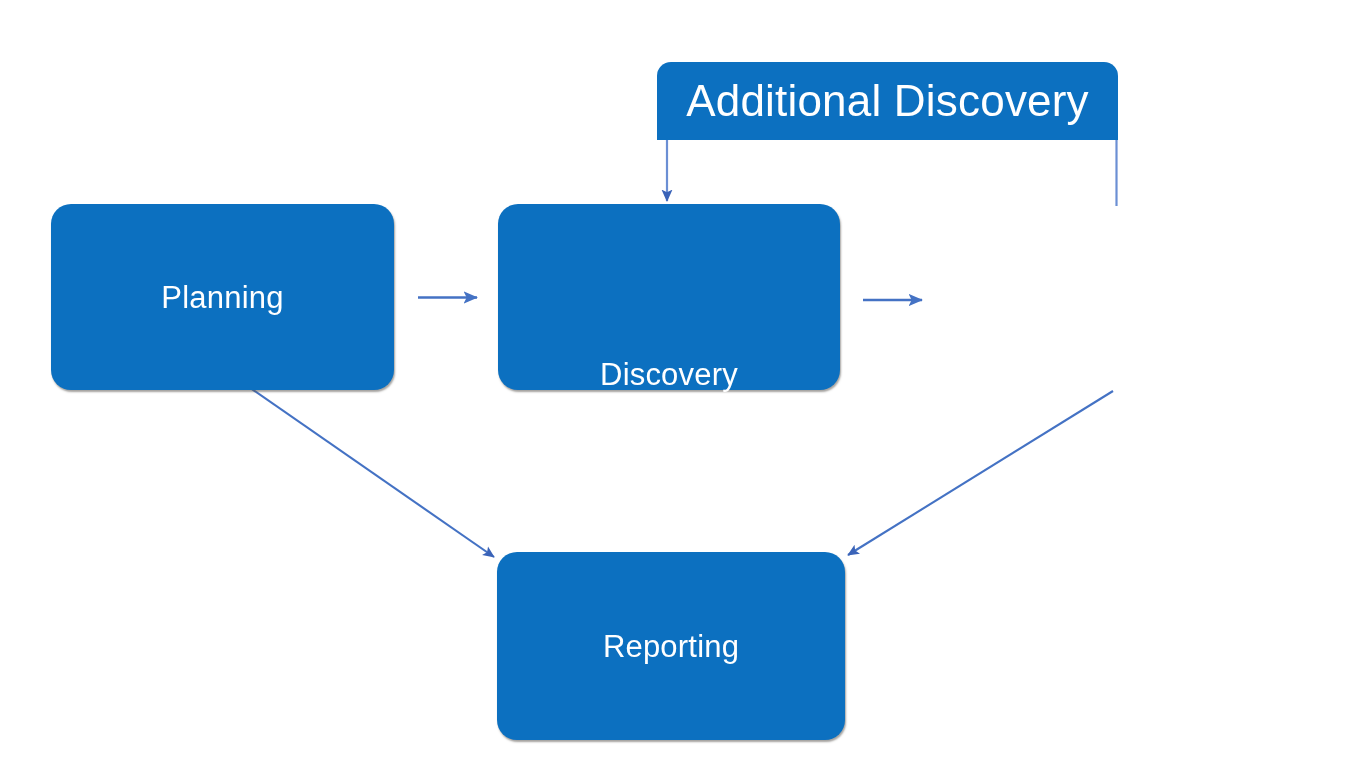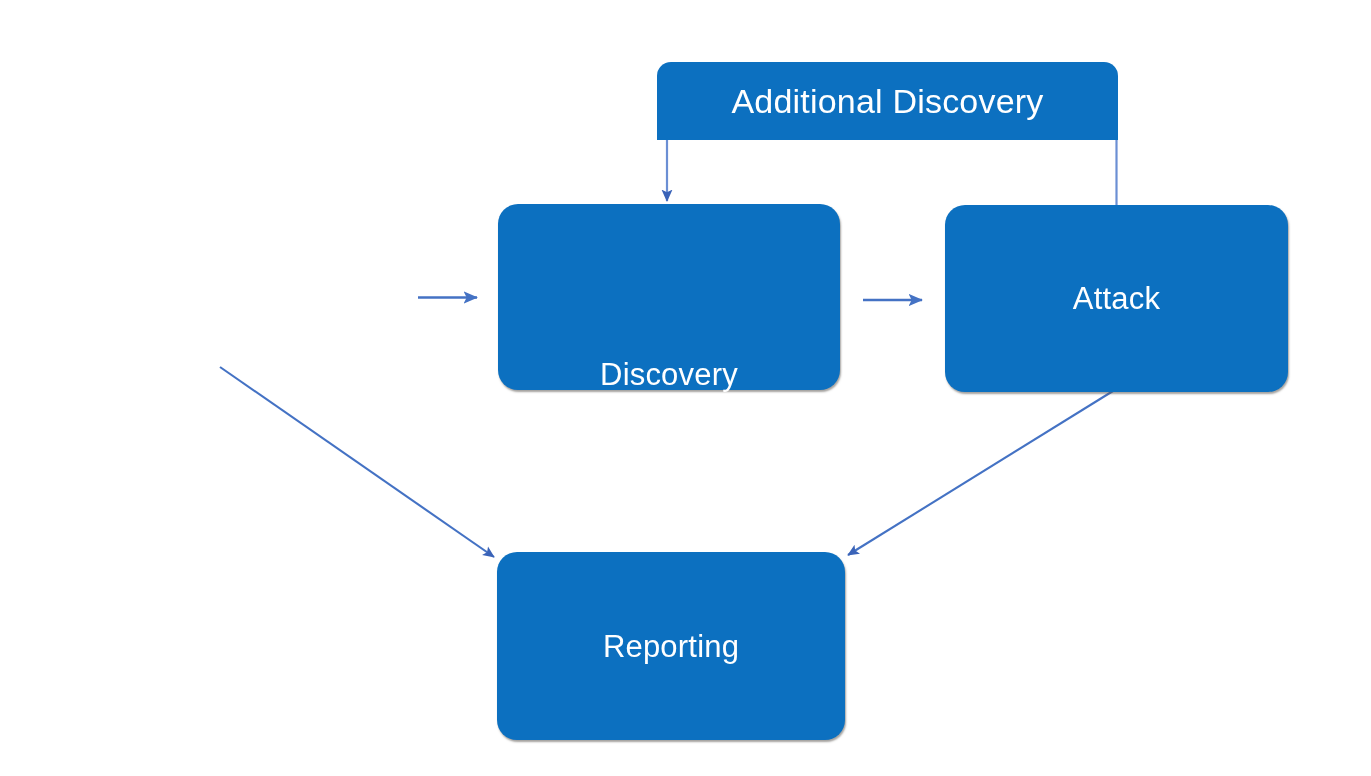--- a/index.html
+++ b/index.html
@@ -49,21 +49,21 @@
     user-select: none;
   }
   
   .node.banner {
     border-radius: 14px 14px 0 0;
     box-shadow: none;
     align-items: center;
     justify-content: center;
   }
   .node.banner .node-label {
-    font-size: 34px;
+    font-size: 44px;
   }
 
   #node-planning        { left: 51px;  top: 204px; width: 343px; height: 186px; }
   #node-discovery       { left: 498px; top: 204px; width: 342px; height: 186px; align-items: flex-end; }
   #node-attack          { left: 945px; top: 205px; width: 343px; height: 187px; }
   #node-reporting       { left: 497px; top: 552px; width: 348px; height: 188px; }
   #node-additional      { left: 657px; top: 62px;  width: 461px; height: 78px;  }
 </style>
 </head>
 <body>
@@ -90,26 +90,26 @@
 
     <line x1="220" y1="367" x2="494" y2="557" stroke="#4472C4" stroke-width="2.1" marker-end="url(#arrow-lg)"></line>
 
     <line x1="1113" y1="391" x2="848" y2="555" stroke="#4472C4" stroke-width="2.1" marker-end="url(#arrow-lg)"></line>
   </svg>
 
   <div id="node-additional" class="node banner">
     <span class="node-label">Additional Discovery</span>
   </div>
 
+  <div id="node-planning" class="node">
+    <span class="node-label">Planning</span>
+  </div>
 
   <div id="node-discovery" class="node">
     <span class="node-label">Discovery</span>
   </div>
 
-  <div id="node-attack" class="node">
-    <span class="node-label">Attack</span>
-  </div>
 
   <div id="node-reporting" class="node">
     <span class="node-label">Reporting</span>
   </div>
 
 </div>
 
 </body></html>

